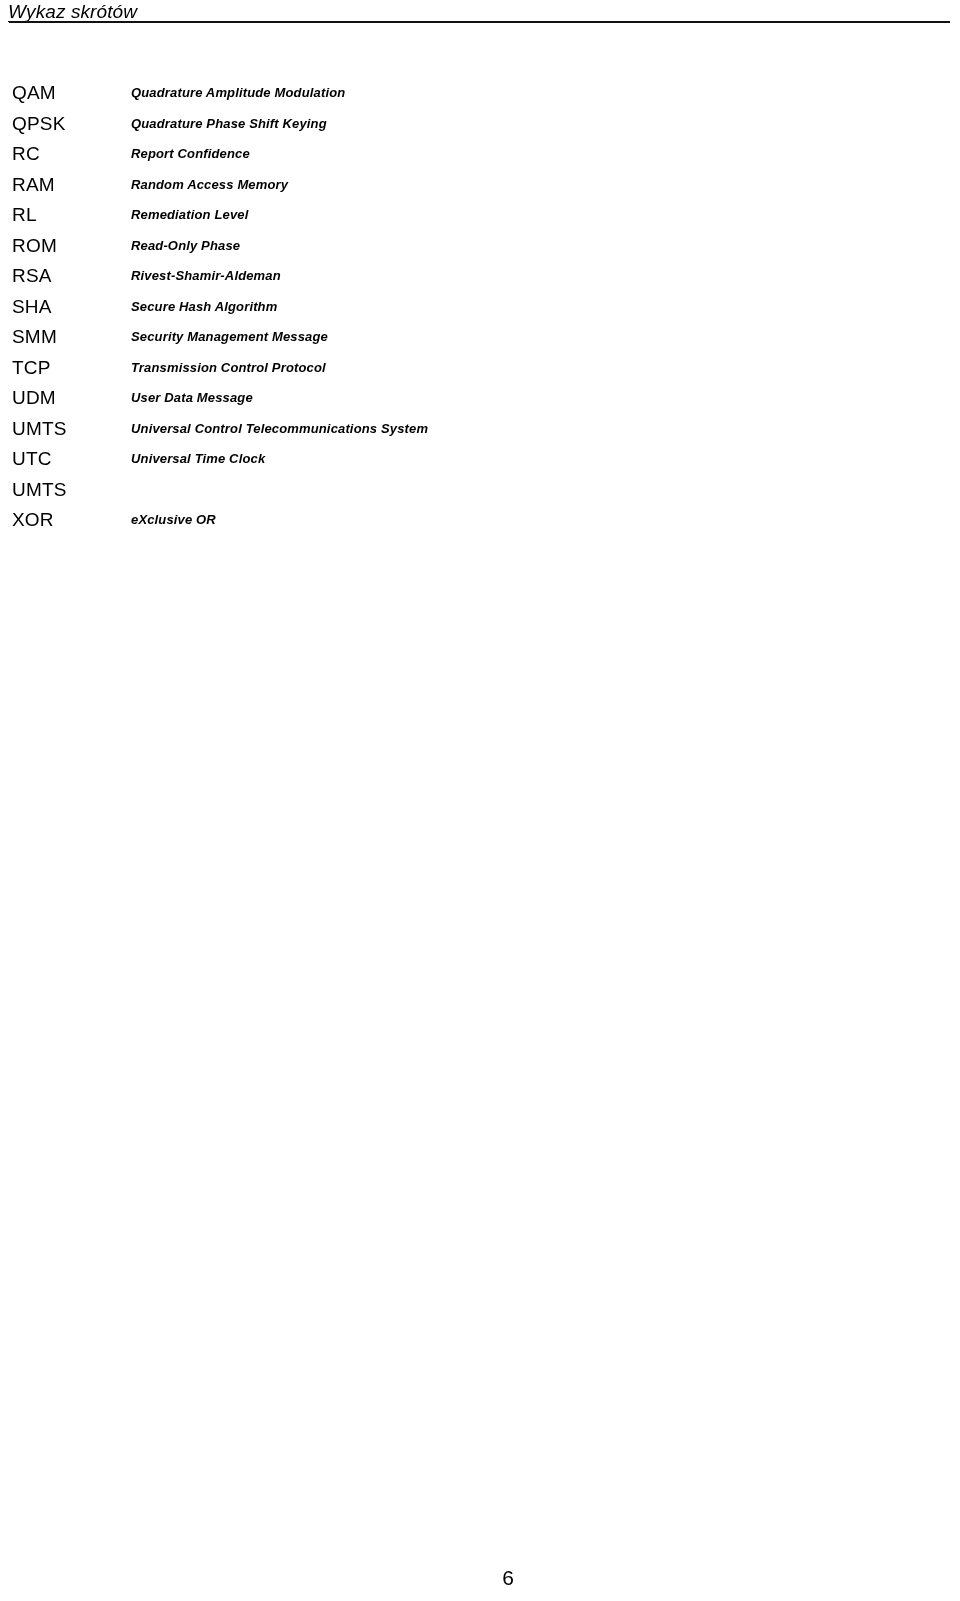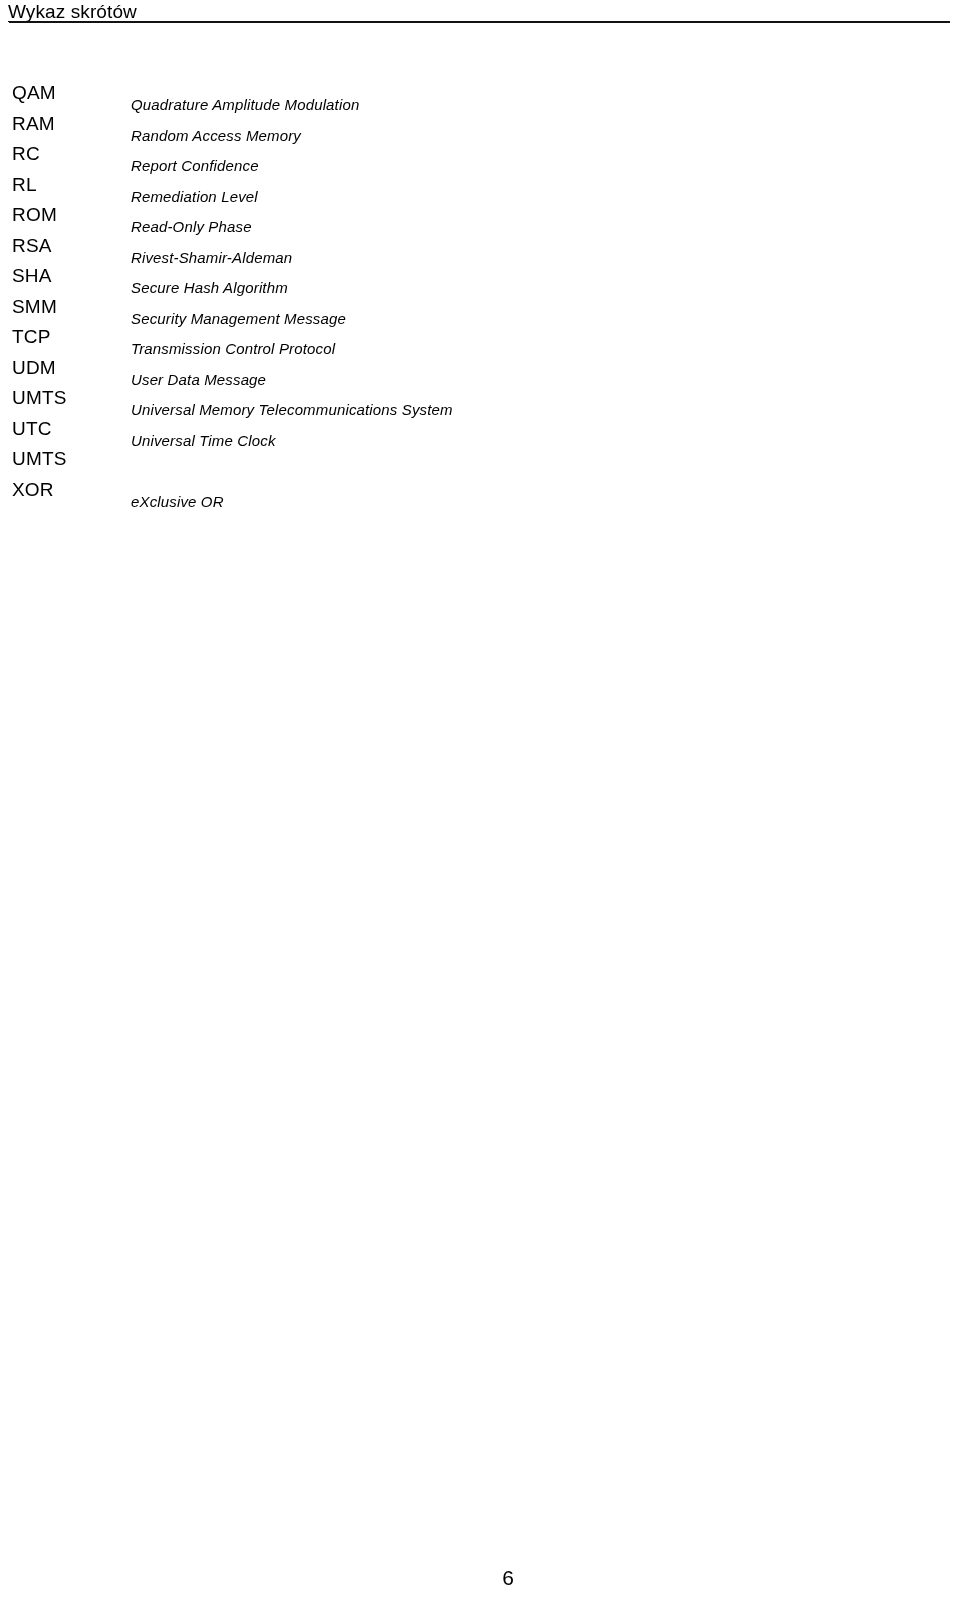--- a/index.html
+++ b/index.html
@@ -27,20 +27,21 @@
     top: 0;
     width: 960px;
     height: 30px;
   }
 
   .header-title {
     position: absolute;
     left: 8px;
     top: 1px;
     font-size: 19px;
+    font-style: italic;
     font-weight: 400;
     letter-spacing: 0.1px;
     line-height: 21px;
     white-space: nowrap;
     text-decoration: underline;
     text-underline-offset: 3px;
     text-decoration-thickness: 1px;
   }
 
   .header-rule {
@@ -73,24 +74,24 @@
     top: 0;
     font-size: 19px;
     font-style: normal;
     font-weight: 400;
     letter-spacing: 0.2px;
   }
 
   .abbrev-def {
     position: absolute;
     left: 131px;
-    top: 12px;
-    font-size: 15px;
+    top: 0;
+    font-size: 13px;
     font-style: italic;
-    font-weight: 400;
+    font-weight: 700;
     letter-spacing: 0.15px;
   }
 
   
   .page-footer {
     position: absolute;
     left: 0;
     top: 1566px;
     width: 960px;
     height: 30px;
@@ -118,26 +119,30 @@
     <div class="header-rule" style="border-top-color: rgb(18, 18, 18);"></div>
   </div>
 
   <div class="abbrev-list">
 
   <div class="abbrev-row">
         <span class="abbrev-term">QAM</span>
         <span class="abbrev-def">Quadrature Amplitude Modulation</span>
       </div>
       <div class="abbrev-row">
-        <span class="abbrev-term">RAM</span>
-        <span class="abbrev-def">Random Access Memory</span>
+        <span class="abbrev-term">QPSK</span>
+        <span class="abbrev-def">Quadrature Phase Shift Keying</span>
       </div>
       <div class="abbrev-row">
         <span class="abbrev-term">RC</span>
         <span class="abbrev-def">Report Confidence</span>
+      </div>
+      <div class="abbrev-row">
+        <span class="abbrev-term">RAM</span>
+        <span class="abbrev-def">Random Access Memory</span>
       </div>
       <div class="abbrev-row">
         <span class="abbrev-term">RL</span>
         <span class="abbrev-def">Remediation Level</span>
       </div>
       <div class="abbrev-row">
         <span class="abbrev-term">ROM</span>
         <span class="abbrev-def">Read-Only Phase</span>
       </div>
       <div class="abbrev-row">
@@ -155,21 +160,21 @@
       <div class="abbrev-row">
         <span class="abbrev-term">TCP</span>
         <span class="abbrev-def">Transmission Control Protocol</span>
       </div>
       <div class="abbrev-row">
         <span class="abbrev-term">UDM</span>
         <span class="abbrev-def">User Data Message</span>
       </div>
       <div class="abbrev-row">
         <span class="abbrev-term">UMTS</span>
-        <span class="abbrev-def">Universal Memory Telecommunications System</span>
+        <span class="abbrev-def">Universal Control Telecommunications System</span>
       </div>
       <div class="abbrev-row">
         <span class="abbrev-term">UTC</span>
         <span class="abbrev-def">Universal Time Clock</span>
       </div>
       <div class="abbrev-row">
         <span class="abbrev-term">UMTS</span>
       </div>
       <div class="abbrev-row">
         <span class="abbrev-term">XOR</span>

